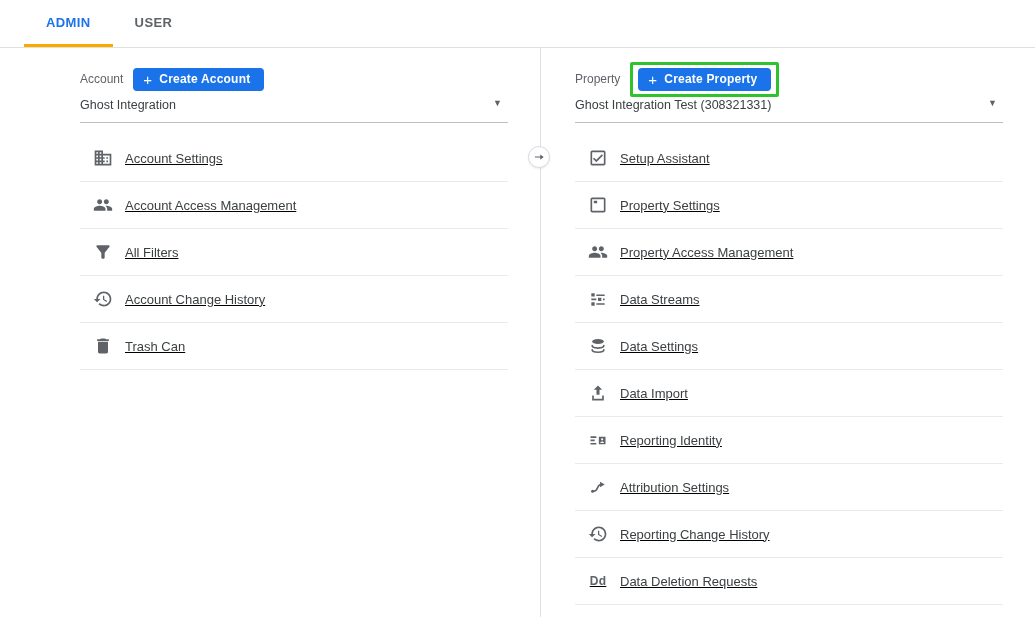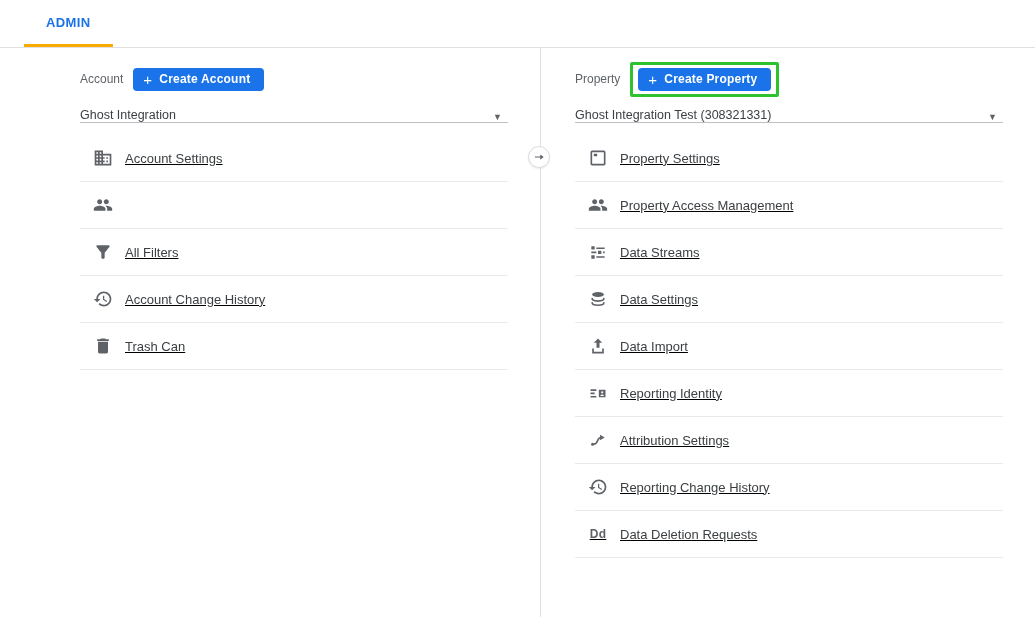--- a/index.html
+++ b/index.html
@@ -102,21 +102,21 @@
     border-radius: 2px;
     padding: 3px 5px;
     display: inline-flex;
   }
   
   .selector {
     margin-top: 0px;
     height: 24px;
     border-bottom: 1px solid #bdc1c6;
     display: flex;
-    align-items: flex-end;
+    align-items: flex-start;
     justify-content: space-between;
     font-size: 12.5px;
     color: #3c4043;
     cursor: pointer;
   }
   .selector .caret {
     font-size: 9px;
     color: #5f6368;
     padding-right: 6px;
   }
@@ -172,20 +172,21 @@
     z-index: 4;
     box-shadow: 0 1px 2px rgba(0,0,0,0.08);
   }
   .collapse-toggle svg { width: 14px; height: 14px; }
 </style>
 </head>
 <body>
 
 <div class="topbar">
   <div class="tab active">ADMIN</div>
+  <div class="tab">USER</div>
 </div>
 
 <div class="v-divider"></div>
 
 <button class="collapse-toggle">
   <span class="mi-icon" style="width:14px;height:14px;">
     <svg viewBox="0 0 24 24">
         <path fill="currentColor" d="M5 11h9.2V7.5L20 12l-5.8 4.5V13H5v-2z"></path>
       </svg>
   </span>
@@ -211,20 +212,21 @@
           </svg>
         </span>
         <span class="mi-label">Account Settings</span>
       </div>
       <div class="menu-item">
         <span class="mi-icon">
           <svg viewBox="0 0 24 24">
             <path fill="currentColor" d="M16 11c1.66 0 2.99-1.34 2.99-3S17.66 5 16 5c-1.66 0-3 1.34-3 3s1.34 3 3 3zm-8 0c1.66 0 2.99-1.34 2.99-3S9.66 5 8 5C6.34 5 5 6.34 5 8s1.34 3 3 3zm0 2c-2.33 0-7 1.17-7 3.5V19h14v-2.5c0-2.33-4.67-3.5-7-3.5zm8 0c-.29 0-.62.02-.97.05 1.16.84 1.97 1.97 1.97 3.45V19h6v-2.5c0-2.33-4.67-3.5-7-3.5z"></path>
           </svg>
         </span>
+        <span class="mi-label">Account Access Management</span>
       </div>
       <div class="menu-item">
         <span class="mi-icon">
           <svg viewBox="0 0 24 24">
             <path fill="currentColor" d="M4.25 5.61C6.27 8.2 10 13 10 13v6c0 .55.45 1 1 1h2c.55 0 1-.45 1-1v-6s3.73-4.8 5.75-7.39c.51-.66.04-1.61-.79-1.61H5.04c-.83 0-1.3.95-.79 1.61z"></path>
           </svg>
         </span>
         <span class="mi-label">All Filters</span>
       </div>
       <div class="menu-item">
@@ -257,20 +259,28 @@
     </span>
   </div>
   <div class="selector">
     <span>Ghost Integration Test (308321331)</span>
     <span class="caret">▼</span>
   </div>
   <div class="menu">
       <div class="menu-item">
         <span class="mi-icon">
           <svg viewBox="0 0 24 24">
+            <path fill="currentColor" d="M19 3H5c-1.1 0-2 .9-2 2v14c0 1.1.9 2 2 2h14c1.1 0 2-.9 2-2V5c0-1.1-.9-2-2-2zm0 16H5V5h14v14zm-1.01-10l-1.41-1.42-6.59 6.59-2.58-2.57-1.42 1.41 4 3.99 8-8.01z"></path>
+          </svg>
+        </span>
+        <span class="mi-label">Setup Assistant</span>
+      </div>
+      <div class="menu-item">
+        <span class="mi-icon">
+          <svg viewBox="0 0 24 24">
             <path fill="currentColor" d="M19 3H5c-1.1 0-2 .9-2 2v14c0 1.1.9 2 2 2h14c1.1 0 2-.9 2-2V5c0-1.1-.9-2-2-2zm0 16H5V5h14v14zM7 7h4v3H7V7z"></path>
           </svg>
         </span>
         <span class="mi-label">Property Settings</span>
       </div>
       <div class="menu-item">
         <span class="mi-icon">
           <svg viewBox="0 0 24 24">
             <path fill="currentColor" d="M16 11c1.66 0 2.99-1.34 2.99-3S17.66 5 16 5c-1.66 0-3 1.34-3 3s1.34 3 3 3zm-8 0c1.66 0 2.99-1.34 2.99-3S9.66 5 8 5C6.34 5 5 6.34 5 8s1.34 3 3 3zm0 2c-2.33 0-7 1.17-7 3.5V19h14v-2.5c0-2.33-4.67-3.5-7-3.5zm8 0c-.29 0-.62.02-.97.05 1.16.84 1.97 1.97 1.97 3.45V19h6v-2.5c0-2.33-4.67-3.5-7-3.5z"></path>
           </svg>

